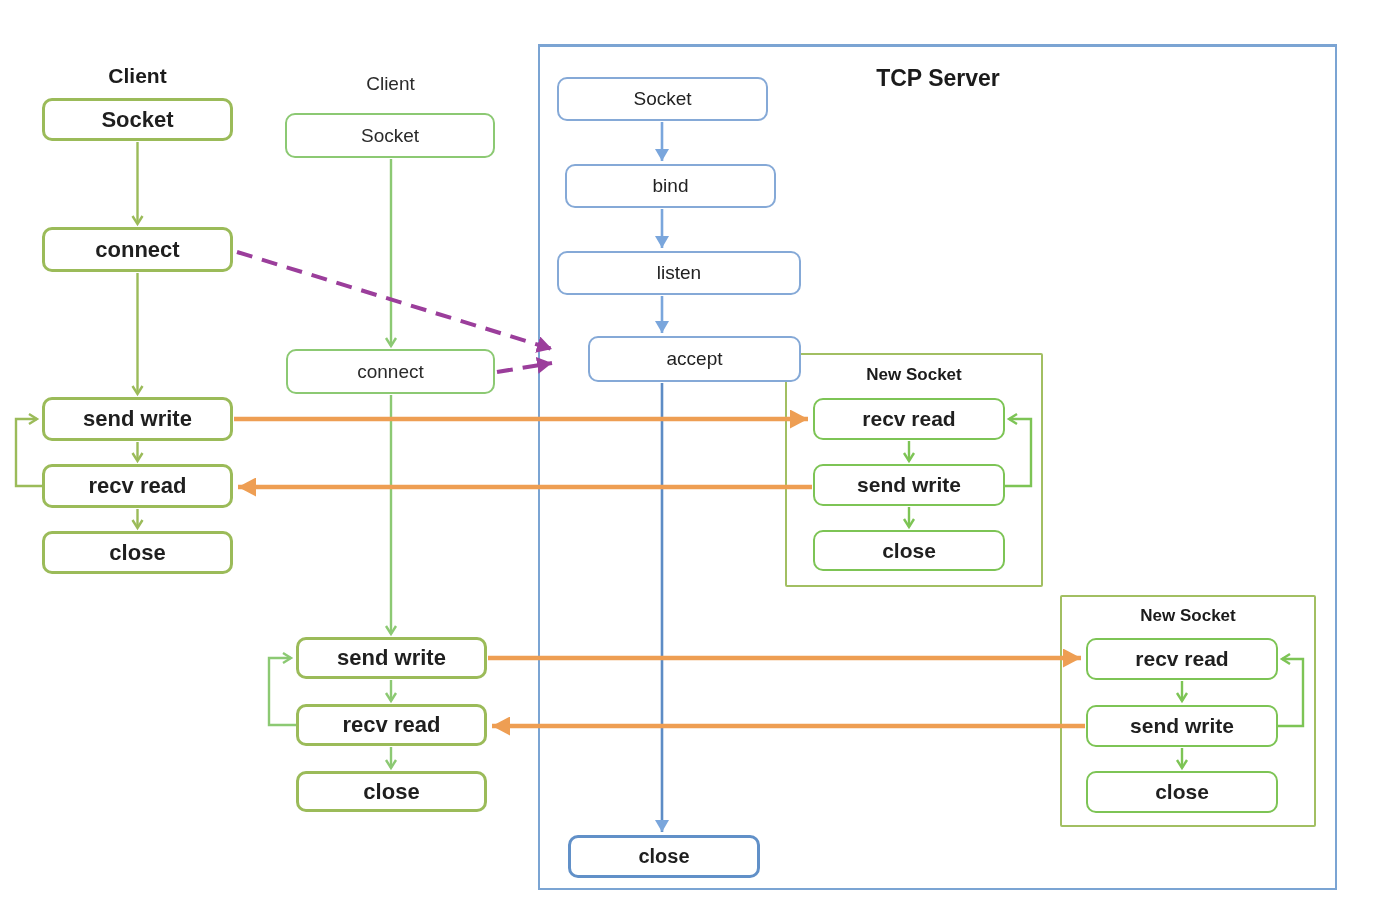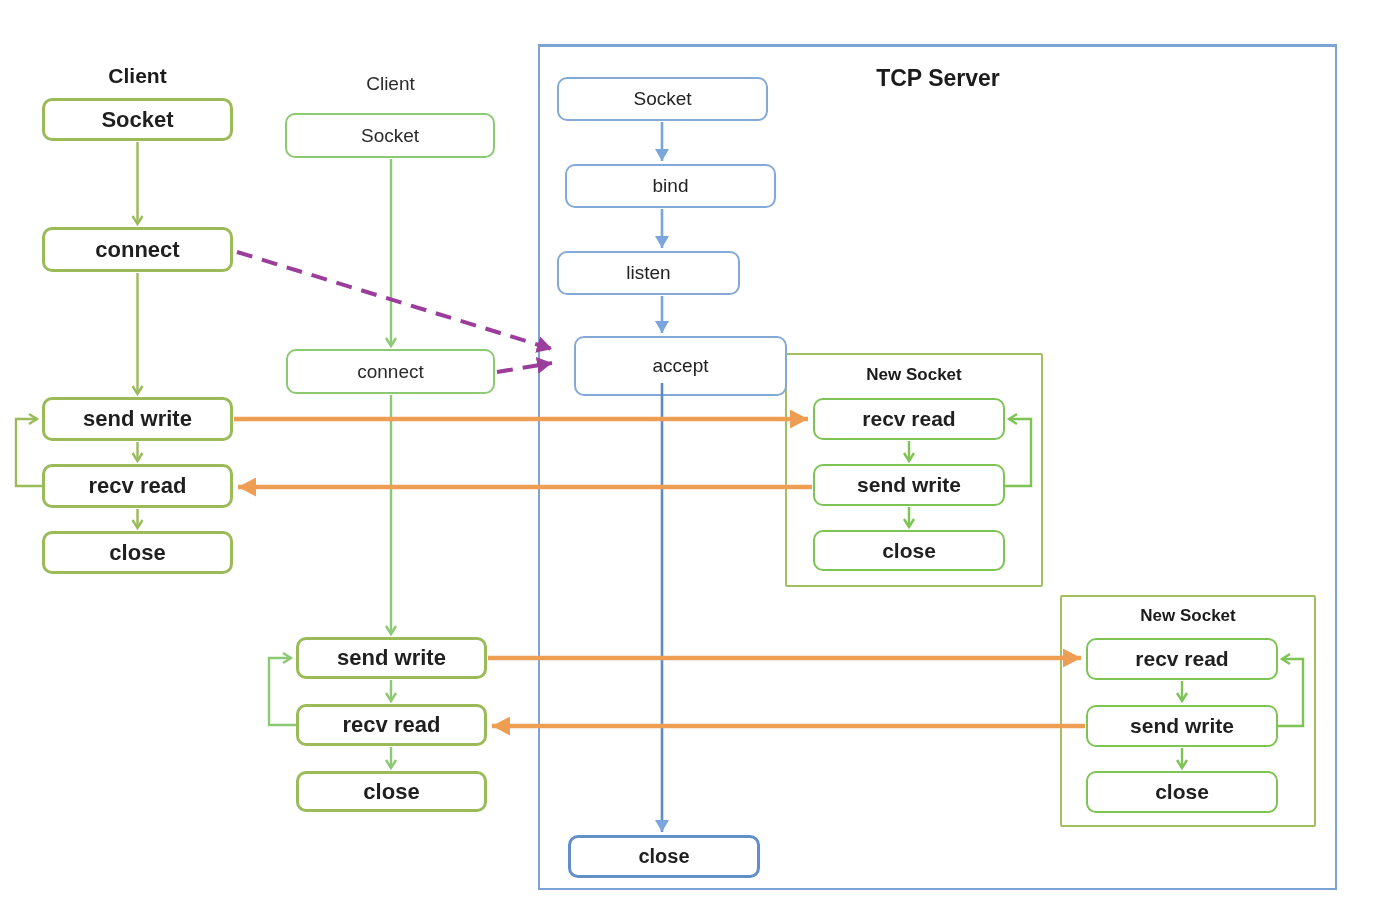--- a/index.html
+++ b/index.html
@@ -53,22 +53,22 @@
 
   <div class="label t-c2" style="left:286px;top:71px;width:209px;height:26px;">Client</div>
   <div class="box c2" style="left:285px;top:113px;width:210px;height:45px;">Socket</div>
   <div class="box c2" style="left:286px;top:349px;width:209px;height:45px;">connect</div>
   <div class="box c1" style="left:296px;top:637px;width:191px;height:42px;">send write</div>
   <div class="box c1" style="left:296px;top:704px;width:191px;height:42px;">recv read</div>
   <div class="box c1" style="left:296px;top:771px;width:191px;height:41px;">close</div>
 
   <div class="box sv" style="left:557px;top:77px;width:211px;height:44px;">Socket</div>
   <div class="box sv" style="left:557px;top:164px;width:211px;height:44px;margin-left:8px;">bind</div>
-  <div class="box sv" style="left:557px;top:251px;width:183px;height:44px;">listen</div>
-  <div class="box sv" style="left:574px;top:336px;width:213px;height:60px;">accept</div>
+  <div class="box sv" style="left:557px;top:251px;width:244px;height:44px;">listen</div>
+  <div class="box sv" style="left:588px;top:336px;width:213px;height:46px;">accept</div>
   <div class="box svb" style="left:568px;top:835px;width:192px;height:43px;">close</div>
 
   <div class="box ns" style="left:813px;top:398px;width:192px;height:42px;">recv read</div>
   <div class="box ns" style="left:813px;top:464px;width:192px;height:42px;">send write</div>
   <div class="box ns" style="left:813px;top:530px;width:192px;height:41px;">close</div>
 
   <div class="box ns" style="left:1086px;top:638px;width:192px;height:42px;">recv read</div>
   <div class="box ns" style="left:1086px;top:705px;width:192px;height:42px;">send write</div>
   <div class="box ns" style="left:1086px;top:771px;width:192px;height:42px;">close</div>
 

